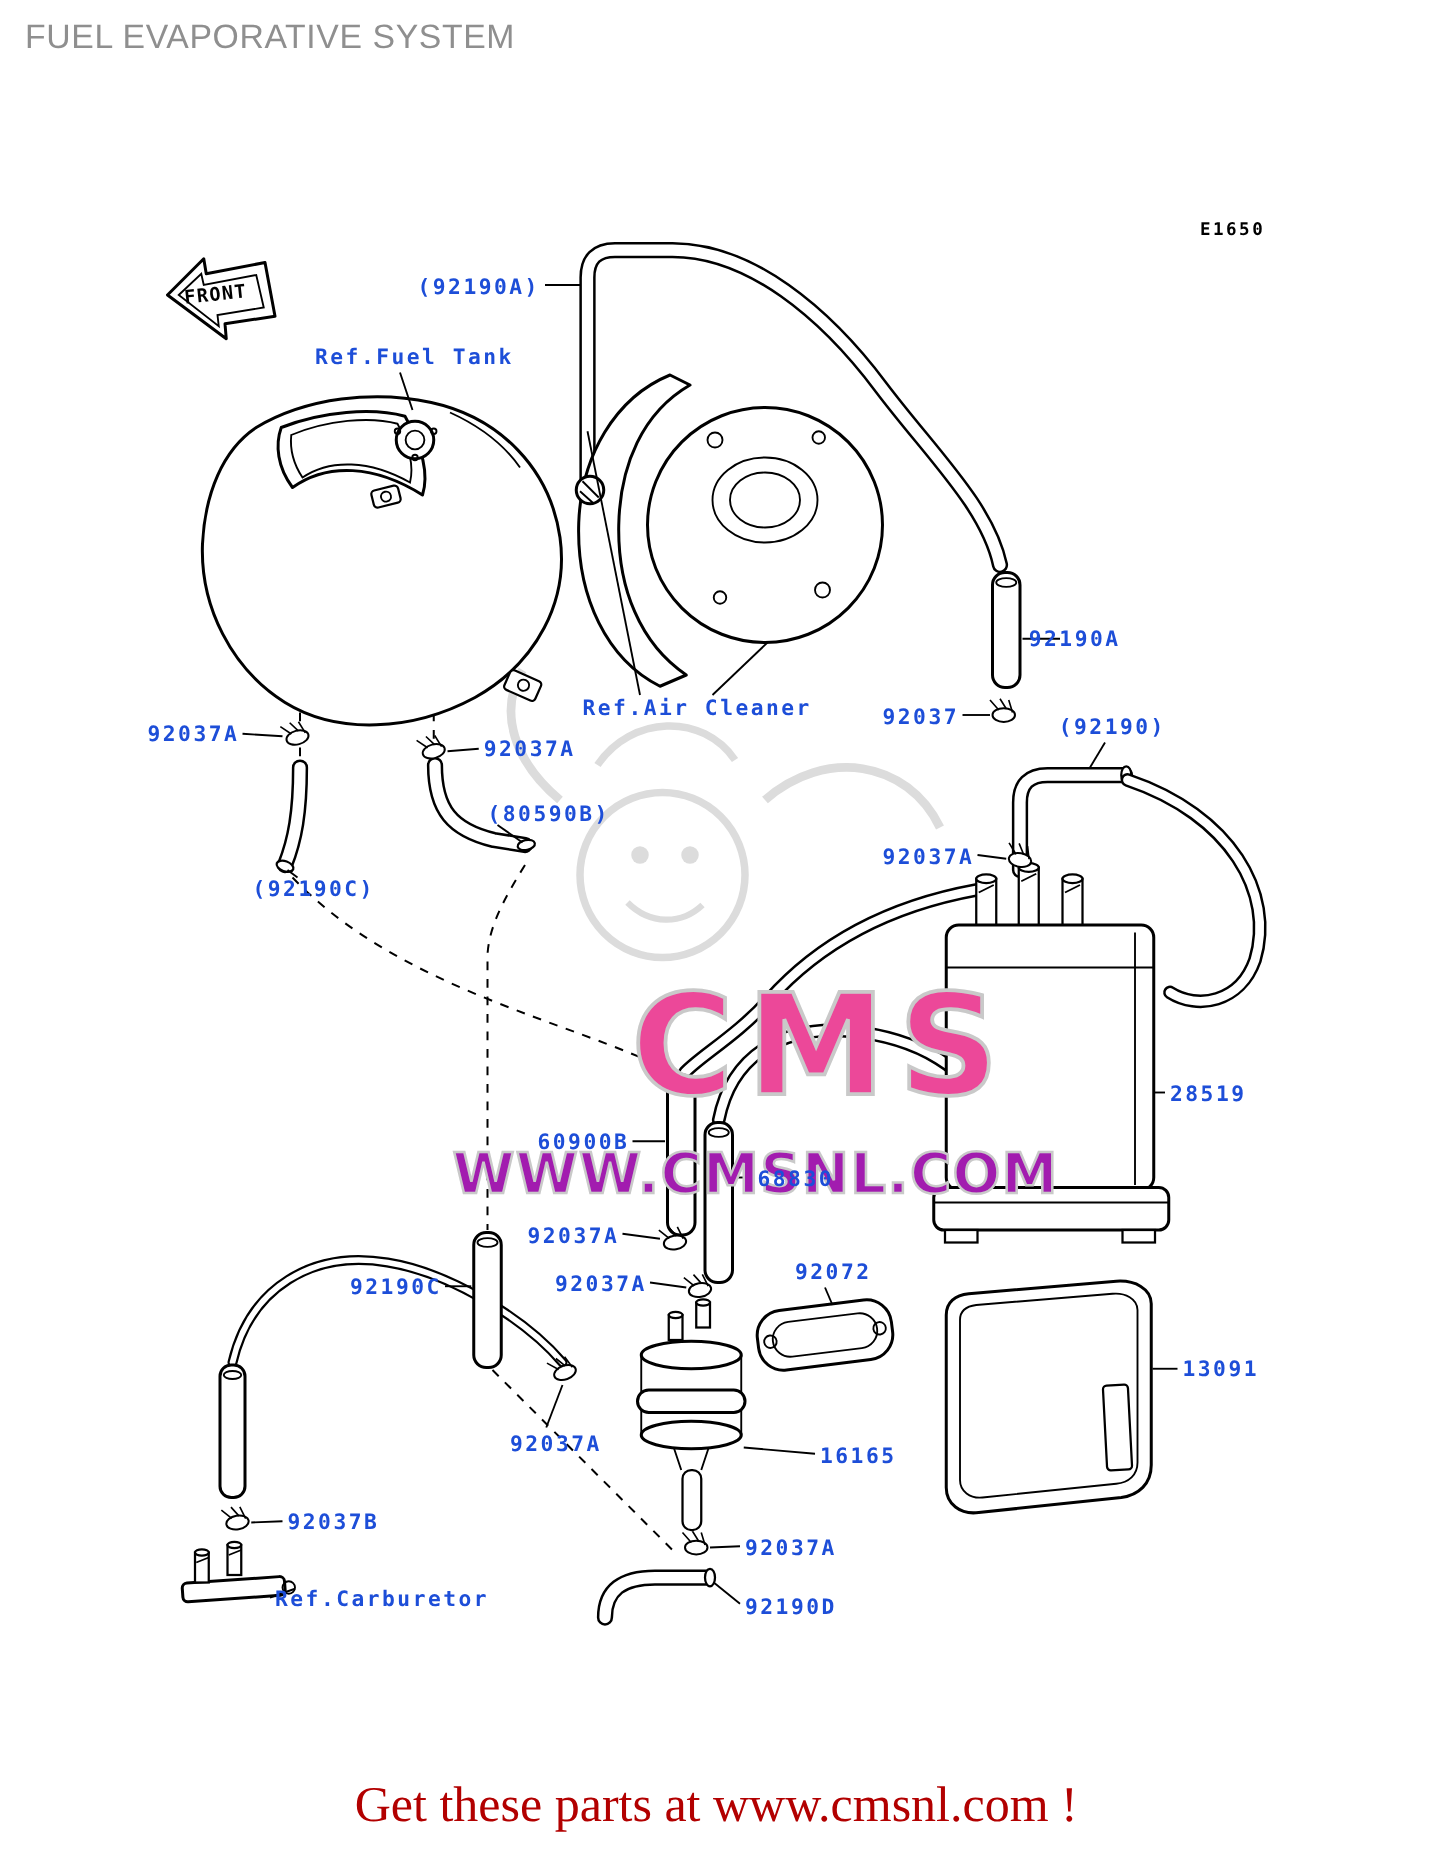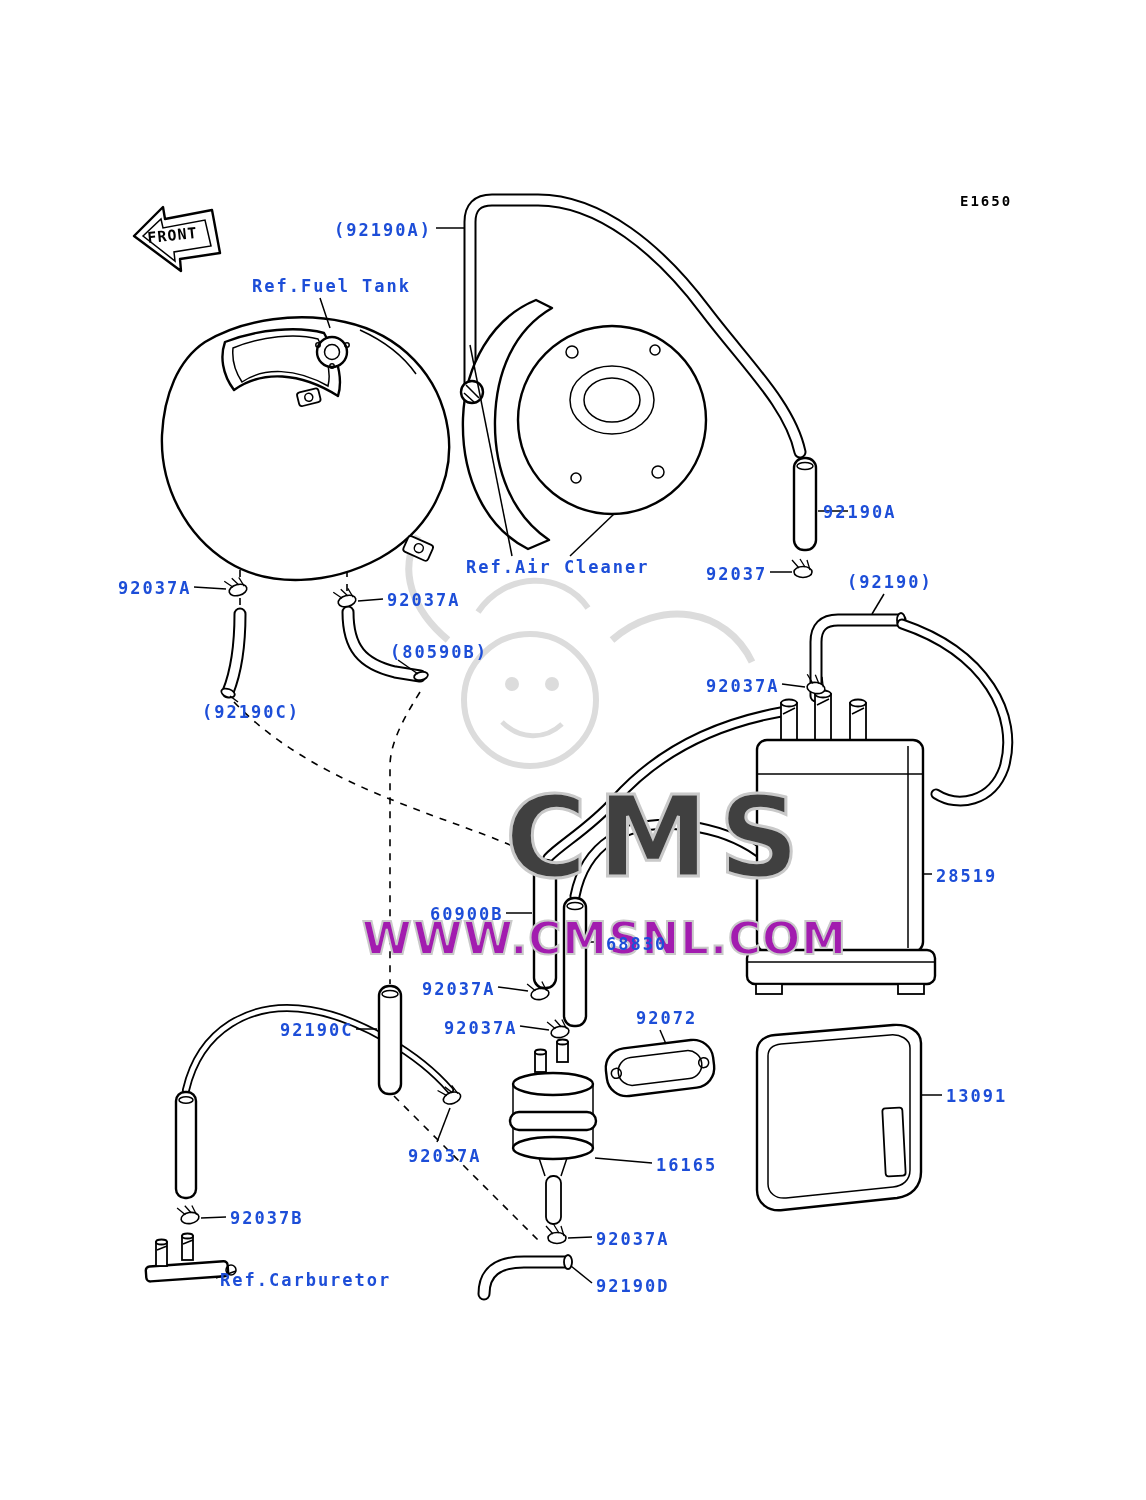--- a/index.html
+++ b/index.html
@@ -1,25 +1,25 @@
 <!DOCTYPE html>
 <html><head>
 <meta charset="utf-8">
 <style>
   html,body{margin:0;padding:0;background:#fff;}
   .page{position:relative;width:1146px;height:1500px;background:#fff;overflow:hidden;}
   .title{position:absolute;left:20px;top:14px;font:400 27px "Liberation Sans",sans-serif;
          color:#8f8f8f;letter-spacing:.5px;z-index:30;white-space:nowrap;}
   .code{position:absolute;left:960px;top:176px;font:700 14px "DejaVu Sans Mono",monospace;
-        letter-spacing:2px;color:#000;z-index:30;margin-top:17px;}
+        letter-spacing:2px;color:#000;z-index:30;}
   .lbl{position:absolute;font:700 17px "DejaVu Sans Mono",monospace;letter-spacing:2px;
        color:#1d4ed8;white-space:nowrap;z-index:30;}
   .wm{position:absolute;z-index:20;pointer-events:none;font-family:"DejaVu Sans",sans-serif;
       font-weight:700;white-space:nowrap;}
-  .wm-main{left:505px;top:772px;font-size:112px;letter-spacing:10px;color:#404040;
+  .wm-main{left:505px;top:772px;font-size:112px;letter-spacing:10px;color:#ec4899;
            -webkit-text-stroke:3px #c9c9c9;}
   .wm-sub{left:362px;top:912px;font-size:45px;letter-spacing:1px;color:#a21caf;
           -webkit-text-stroke:2px #c9c9c9;}
   .footer{position:absolute;left:0;top:1420px;width:100%;text-align:center;
           font:400 40px "Liberation Serif",serif;color:#b20000;z-index:30;}
   svg.diagram{position:absolute;left:0;top:0;z-index:10;}
   
   .o{fill:none;stroke:#000;stroke-width:13;stroke-linecap:round;stroke-linejoin:round}
   .i{fill:none;stroke:#fff;stroke-width:9;stroke-linecap:round;stroke-linejoin:round}
   .o2{fill:none;stroke:#000;stroke-width:11;stroke-linecap:round;stroke-linejoin:round}
@@ -30,20 +30,21 @@
   .p1{fill:none;stroke:#000;stroke-width:1.5}
   .p2{fill:#fff;stroke:#000;stroke-width:1.8}
   .dash{fill:none;stroke:#000;stroke-width:1.6;stroke-dasharray:7 7}
   .ld{stroke:#000;stroke-width:1.5}
 </style>
 </head>
 <body>
 
 <div class="page">
 
+  <div class="title">FUEL EVAPORATIVE SYSTEM</div>
   <div class="code">E1650</div>
 
   <svg class="diagram" width="1146" height="1500" viewBox="0 0 1146 1500">
     <defs>
       <g id="clip">
         <ellipse cx="0" cy="0" rx="9" ry="5.5" fill="#fff" stroke="#000" stroke-width="1.6"></ellipse>
         <path d="M-4,-4 L-11,-12 M2,-5 L-3,-13 M7,-2 L4,-12" stroke="#000" stroke-width="1.3" fill="none"></path>
       </g>
     </defs>
 
@@ -285,14 +286,15 @@
   <div class="lbl" style="left:444px;top:1018px">92037A</div>
   <div class="lbl" style="left:636px;top:1008px">92072</div>
   <div class="lbl" style="left:946px;top:1086px">13091</div>
   <div class="lbl" style="left:408px;top:1146px">92037A</div>
   <div class="lbl" style="left:656px;top:1155px">16165</div>
   <div class="lbl" style="left:230px;top:1208px">92037B</div>
   <div class="lbl" style="left:220px;top:1270px">Ref.Carburetor</div>
   <div class="lbl" style="left:596px;top:1229px">92037A</div>
   <div class="lbl" style="left:596px;top:1276px">92190D</div>
 
+  <div class="footer">Get these parts at www.cmsnl.com !</div>
 
 </div>
 
 </body></html>

